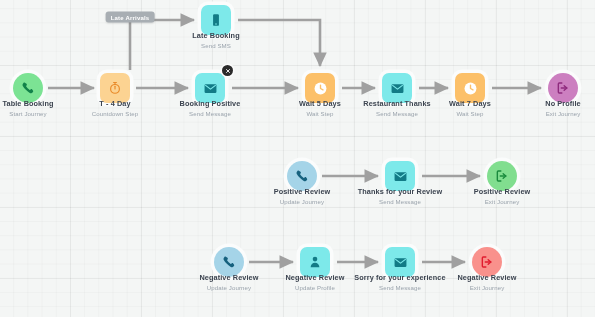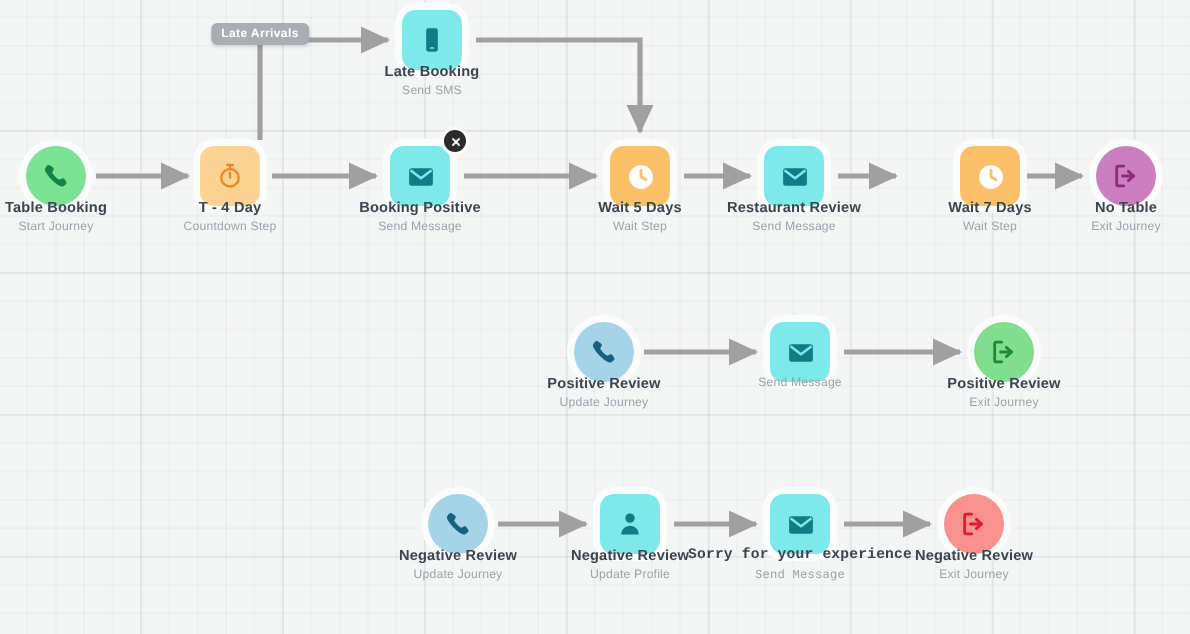--- a/index.html
+++ b/index.html
@@ -171,26 +171,26 @@
   <div class="node" style="left:397px;top:88px;">
     <div class="shape square" style="background:#7de9ea;">
       <span>
         <svg width="15" height="15" viewBox="0 0 24 24" fill="#127b86">
             <rect x="2.5" y="5" width="19" height="14" rx="2"></rect>
             <path d="M3.6 6.6 L12 13 L20.4 6.6" stroke="#7de9ea" stroke-width="2" fill="none" stroke-linejoin="round"></path>
           </svg>
       </span>
     </div>
     <div class="labels">
-      <div class="title">Restaurant Review</div>
+      <div class="title">Restaurant Thanks</div>
       <div class="sub">Send Message</div>
     </div>
   </div>
 
-  <div class="node" style="left:495px;top:88px;">
+  <div class="node" style="left:470px;top:88px;">
     <div class="shape square" style="background:#fcc069;">
       <span>
         <svg width="15" height="15" viewBox="0 0 24 24">
             <circle cx="12" cy="12" r="9.5" fill="#ffffff"></circle>
             <path d="M12 6.6 V12 L16 14.2" stroke="#fcc069" stroke-width="2.2" fill="none" stroke-linecap="round" stroke-linejoin="round"></path>
           </svg>
       </span>
     </div>
     <div class="labels">
       <div class="title">Wait 7 Days</div>
@@ -202,21 +202,21 @@
     <div class="shape circle" style="background:#cc7fc0;">
       <span>
         <svg width="14" height="14" viewBox="0 0 24 24" fill="none" stroke="#8e2a7d" stroke-width="2.4" stroke-linecap="round" stroke-linejoin="round">
             <path d="M10 3.5 H5.5 a1.5 1.5 0 0 0-1.5 1.5 v14 a1.5 1.5 0 0 0 1.5 1.5 H10"></path>
             <path d="M14 8 L18.5 12 L14 16"></path>
             <path d="M18.5 12 H9"></path>
           </svg>
       </span>
     </div>
     <div class="labels">
-      <div class="title">No Table</div>
+      <div class="title">No Profile</div>
       <div class="sub">Exit Journey</div>
     </div>
   </div>
 
   <div class="node" style="left:302px;top:176px;">
     <div class="shape circle" style="background:#a5d4e8;">
       <span>
         <svg width="14" height="14" viewBox="0 0 24 24" fill="#16617e">
             <path d="M6.6 2.8c-.8-.5-1.8-.3-2.4.5L3 5c-.7.9-.6 2.2.1 3.4 1.2 2.2 3 4.6 5.2 6.8 2.2 2.2 4.6 4 6.8 5.2 1.2.7 2.5.8 3.4.1l1.7-1.2c.8-.6 1-1.6.5-2.4l-1.5-2.3c-.5-.7-1.4-.9-2.1-.5l-2.2 1.2c-1.3-.8-2.5-1.7-3.5-2.7-1-1-1.9-2.2-2.7-3.5l1.2-2.2c.4-.7.2-1.6-.5-2.1L6.6 2.8z"></path>
           </svg>
@@ -231,20 +231,21 @@
   <div class="node" style="left:400px;top:176px;">
     <div class="shape square" style="background:#7de9ea;">
       <span>
         <svg width="15" height="15" viewBox="0 0 24 24" fill="#127b86">
             <rect x="2.5" y="5" width="19" height="14" rx="2"></rect>
             <path d="M3.6 6.6 L12 13 L20.4 6.6" stroke="#7de9ea" stroke-width="2" fill="none" stroke-linejoin="round"></path>
           </svg>
       </span>
     </div>
     <div class="labels">
+      <div class="title">Thanks for your Review</div>
       <div class="sub">Send Message</div>
     </div>
   </div>
 
   <div class="node" style="left:502px;top:176px;">
     <div class="shape circle" style="background:#81de8f;">
       <span>
         <svg width="14" height="14" viewBox="0 0 24 24" fill="none" stroke="#1a8a3d" stroke-width="2.4" stroke-linecap="round" stroke-linejoin="round">
             <path d="M10 3.5 H5.5 a1.5 1.5 0 0 0-1.5 1.5 v14 a1.5 1.5 0 0 0 1.5 1.5 H10"></path>
             <path d="M14 8 L18.5 12 L14 16"></path>
@@ -280,21 +281,21 @@
             <path d="M4.5 21 c0-4.4 3.4-7.6 7.5-7.6 s7.5 3.2 7.5 7.6 z"></path>
           </svg>
       </span>
     </div>
     <div class="labels">
       <div class="title">Negative Review</div>
       <div class="sub">Update Profile</div>
     </div>
   </div>
 
-  <div class="node" style="left:400px;top:262px;font-family:Liberation Mono, monospace;">
+  <div class="node" style="left:400px;top:262px;">
     <div class="shape square" style="background:#7de9ea;">
       <span>
         <svg width="15" height="15" viewBox="0 0 24 24" fill="#127b86">
             <rect x="2.5" y="5" width="19" height="14" rx="2"></rect>
             <path d="M3.6 6.6 L12 13 L20.4 6.6" stroke="#7de9ea" stroke-width="2" fill="none" stroke-linejoin="round"></path>
           </svg>
       </span>
     </div>
     <div class="labels">
       <div class="title">Sorry for your experience</div>

